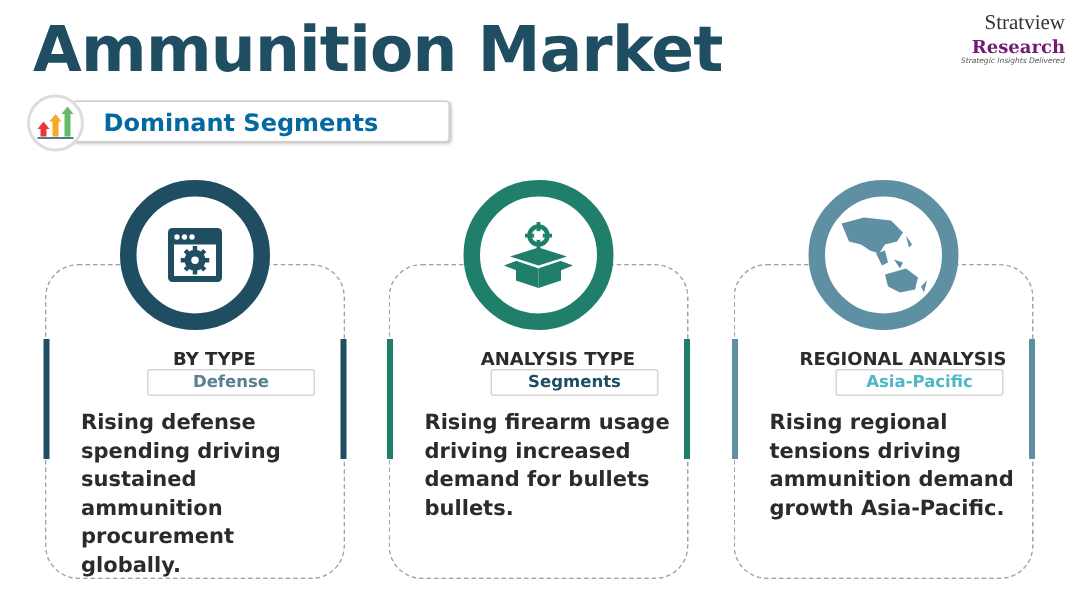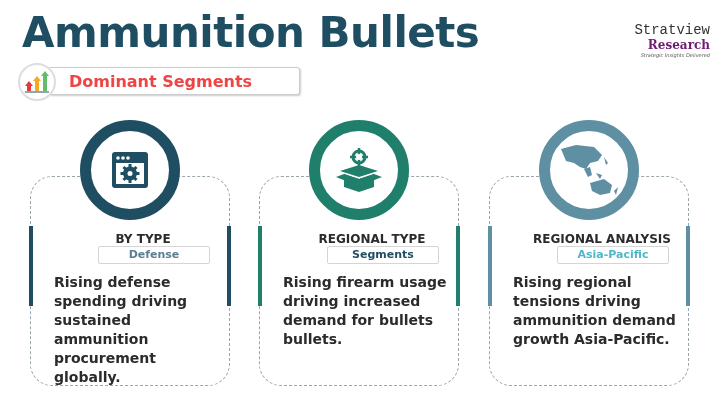--- a/index.html
+++ b/index.html
@@ -1,48 +1,48 @@
 <!DOCTYPE html>
 <html><head>
 <meta charset="utf-8">
 <style>
   html, body { margin:0; padding:0; }
   body { width:720px; height:405px; background:#ffffff; position:relative; overflow:hidden;
          font-family:"DejaVu Sans", sans-serif; }
   .title { position:absolute; left:22px; top:8px; font-size:42px; font-weight:bold; color:#1f4e63;
            letter-spacing:-0.5px; font-family:"DejaVu Sans", sans-serif; }
   .logo { position:absolute; right:10px; top:8px; width:100px; height:46px; text-align:right; }
-  .logo .l1 { font-family:Liberation Mono, monospace; font-size:14px; color:#333; line-height:16px;margin-top:14px; }
+  .logo .l1 { font-family:Liberation Serif, serif; font-size:14px; color:#333; line-height:16px; }
   .logo .l2 { font-family:"DejaVu Serif", serif; font-size:12px; color:#701a75; font-weight:bold; line-height:14px; }
   .logo .l3 { font-size:5px; color:#555; font-style:italic; }
   .seg { position:absolute; left:18px; top:63px; }
   .seg .badge-circle { position:absolute; left:0; top:0; width:34px; height:34px; border-radius:50%;
                        border:2px solid #ddd; background:#fff; z-index:2; }
   .seg .box { position:absolute; left:30px; top:4px; width:250px; height:26px; border:1px solid #ccc;
               border-radius:3px; background:#fff; box-shadow:1px 1px 2px #ccc; }
-  .seg .box span { position:absolute; left:20px; top:4px; font-size:16px; font-weight:bold; color:#ef4444; }
+  .seg .box span { position:absolute; left:20px; top:4px; font-size:16px; font-weight:bold; color:#0369a1; }
   .card { position:absolute; top:176px; width:200px; height:210px; }
   .card .dash { position:absolute; left:0; top:0; right:0; bottom:0; border:1.5px dashed #9aa6ab;
                 border-radius:22px; }
   .card .barL, .card .barR { position:absolute; top:50px; width:4px; height:80px; }
   .card .barL { left:-1px; } .card .barR { right:-1px; }
   .ring { position:absolute; top:-56px; left:50%; margin-left:-50px; width:100px; height:100px;
           border-radius:50%; background:#fff; box-sizing:border-box; border:11px solid; z-index:3;
           display:flex; align-items:center; justify-content:center; }
   .card .head { position:absolute; top:56px; left:0; right:0; text-align:center; font-size:12px;
                 font-weight:bold; color:#2b2b2b;margin-left:26px; }
   .card .pill { position:absolute; top:70px; left:20px; right:20px; height:16px; border:1px solid #d5d5d5;
                 border-radius:2px; text-align:center; font-size:11px; font-weight:bold; line-height:16px;margin-left:48px; }
   .card .desc { position:absolute; top:97px; left:24px; right:10px; font-size:14px; font-weight:bold;
                 color:#2b2b2b; line-height:19px; }
 </style>
 </head>
 <body>
 
-<div class="title">Ammunition Bullets</div>
+<div class="title">Ammunition Market</div>
 
 <div class="logo">
   <div class="l1">Stratview</div>
   <div class="l2">Research</div>
   <div class="l3">Strategic Insights Delivered</div>
 </div>
 
 <div class="seg">
   <div class="badge-circle">
     <svg width="34" height="34" viewBox="0 0 34 34">
@@ -95,21 +95,21 @@
           <line x1="16" y1="10" x2="34" y2="10"></line>
         </g>
       <circle cx="25" cy="10" r="3" fill="#fff"></circle>
       <polygon points="6,24 25,18 44,24 25,30" fill="#1f7f6a"></polygon>
       <polygon points="10,27 25,32 25,45 10,40" fill="#1f7f6a"></polygon>
       <polygon points="40,27 25,32 25,45 40,40" fill="#1f7f6a"></polygon>
       <polygon points="2,30 10,27 25,32 17,36" fill="#1f7f6a"></polygon>
       <polygon points="48,30 40,27 25,32 33,36" fill="#1f7f6a"></polygon>
     </svg>
   </div>
-  <div class="head">REGIONAL TYPE</div>
+  <div class="head">ANALYSIS TYPE</div>
   <div class="pill" style="color:#1f4e63">Segments</div>
   <div class="desc">Rising firearm usage driving increased demand for bullets bullets.</div>
 </div>
 
 <div class="card" style="left:489px;">
   <div class="dash"></div>
   <div class="barL" style="background:#5e8fa2"></div>
     <div class="barR" style="background:#5e8fa2"></div>
   <div class="ring" style="border-color:#5e8fa2">
     <svg width="66" height="66" viewBox="0 0 66 66">

